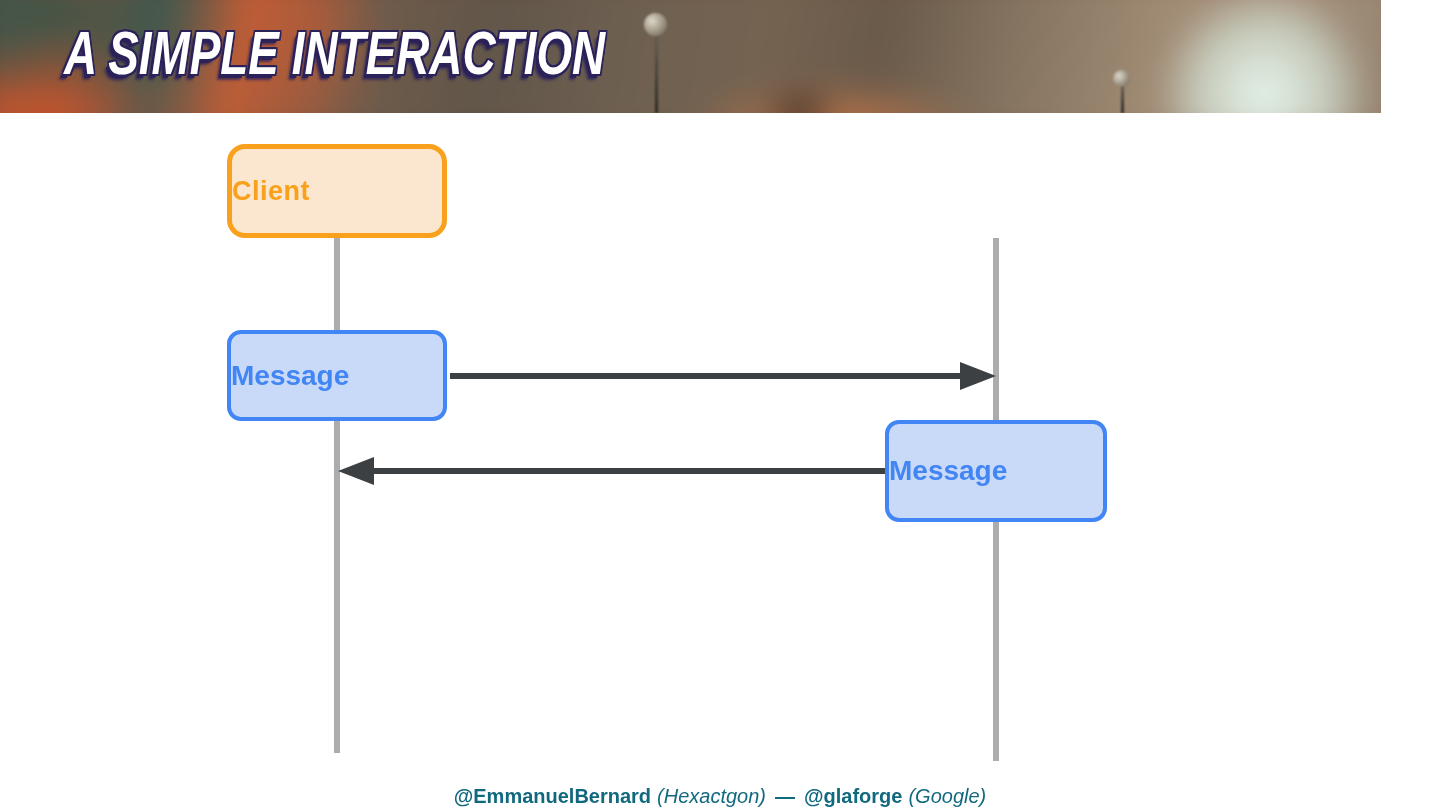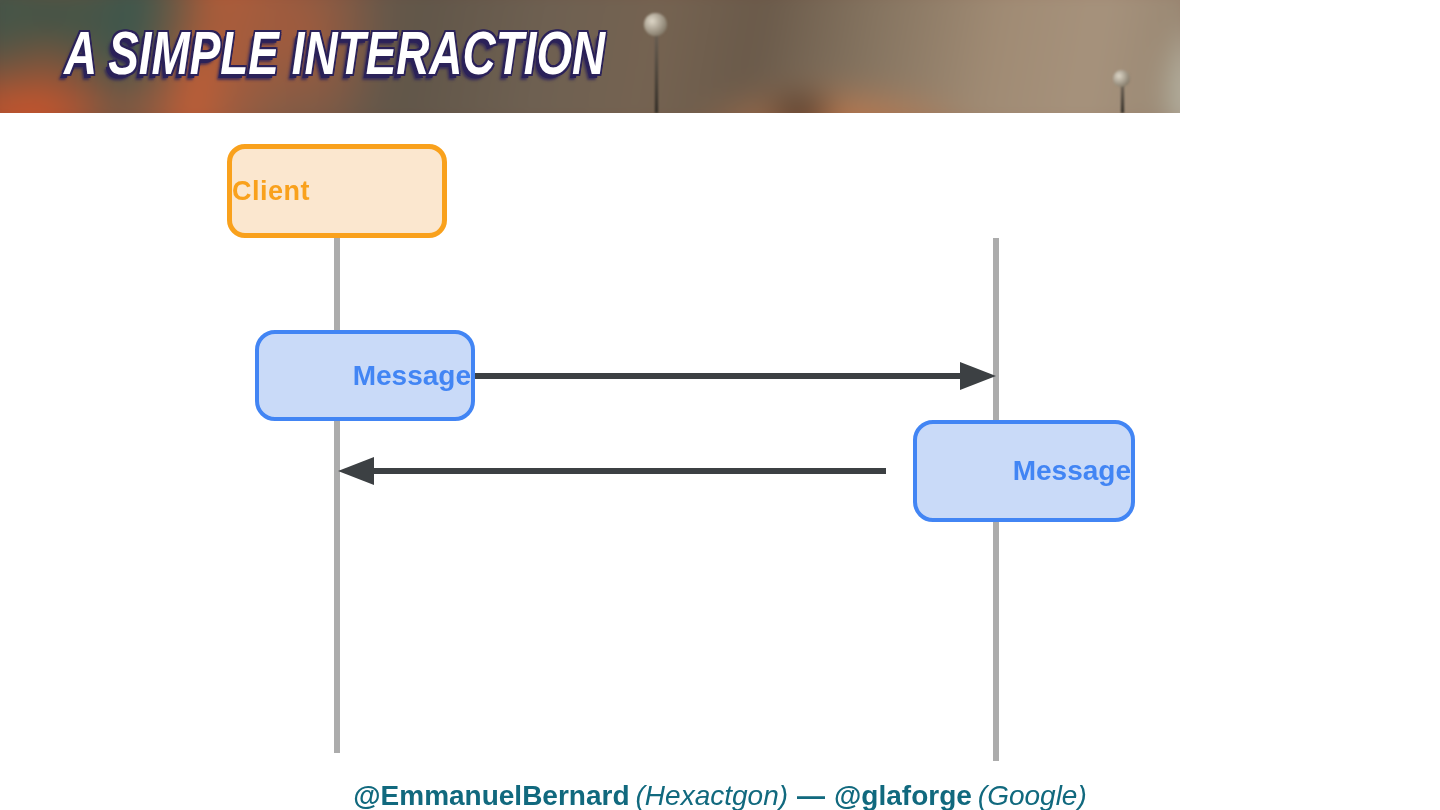--- a/index.html
+++ b/index.html
@@ -2,21 +2,21 @@
 <html style="--actor_border: #F9A11C; --actor_fill: #FBE7CF; --actor_text: #F9A11C; --message_border: #4285F4; --message_fill: #C9DAF8; --message_text: #4285F4; --arrow: #3C4043; --lifeline: #ACACAC; --footer_text: #11697E; --title_text: #FFFFFF; --title_shadow: #2B2259;"><head>
 <meta charset="utf-8">
 <style>
   html,body{margin:0;padding:0;background:#ffffff;}
   .slide{
     position:relative;width:1440px;height:810px;overflow:hidden;
     background:#ffffff;font-family:"Liberation Sans",sans-serif;
   }
 
   
-  .header{position:absolute;left:0;top:0;width:1180px;height:113px;overflow:hidden;background:#7f1d1d;}
+  .header{position:absolute;left:0;top:0;width:1381px;height:113px;overflow:hidden;background:#7f1d1d;}
   .header-photo{
     position:absolute;inset:-26px;filter:blur(14px);
     background:
       radial-gradient(circle 150px at 1290px 120px, rgba(233,250,242,0.95) 0%, rgba(225,248,238,0.55) 45%, rgba(225,248,238,0) 72%),
       radial-gradient(ellipse 60px 42px at 826px 140px, rgba(55,42,33,0.85) 0%, rgba(55,42,33,0) 70%),
       radial-gradient(ellipse 210px 75px at 860px 158px, rgba(205,122,72,0.95) 0%, rgba(205,122,72,0) 72%),
       radial-gradient(ellipse 270px 130px at 80px 40px, rgba(46,84,74,0.9) 0%, rgba(46,84,74,0) 70%),
       radial-gradient(ellipse 230px 95px at 45px 135px, rgba(198,84,44,0.92) 0%, rgba(198,84,44,0) 70%),
       radial-gradient(ellipse 120px 190px at 330px 60px, rgba(200,90,50,0.55) 0%, rgba(200,90,50,0) 70%),
       linear-gradient(100deg,#47584e 0%,#b65533 7%,#4a5a50 13%,#c05d36 19%,#705c4b 27%,#615649 36%,#6e6051 46%,#756351 55%,#6a5a4a 63%,#857460 72%,#a08b74 82%,#a6927c 90%,#93836f 100%);
@@ -53,40 +53,40 @@
   .actor-server{left:885px;top:144px;width:222px;}
 
   
   .lifeline{position:absolute;width:6px;background:var(--lifeline);}
   .lifeline-client{left:334px;top:238px;height:515px;}
   .lifeline-server{left:993px;top:238px;height:523px;}
 
   
   .message-box{
     position:absolute;box-sizing:border-box;
-    border:4px solid var(--message_border);border-radius:20px;
+    border:4px solid var(--message_border);border-radius:14px;
     background:var(--message_fill);
-    display:flex;flex-direction:column;align-items:flex-end;justify-content:center;
-    color:var(--message_text);font-size:28px;font-weight:bold;line-height:38px;margin-left:28px;
+    display:flex;flex-direction:column;align-items:flex-start;justify-content:center;
+    color:var(--message_text);font-size:28px;font-weight:bold;line-height:38px;
   }
   .message-request{left:227px;top:330px;width:220px;height:91px;}
   .message-answer{left:885px;top:420px;width:222px;height:102px;}
 
   
   .arrow-shaft{position:absolute;height:6px;background:var(--arrow);}
   .arrow-head{position:absolute;width:0;height:0;border-top:14px solid transparent;border-bottom:14px solid transparent;}
   .req-shaft{left:450px;top:373px;width:512px;}
   .req-head{left:960px;top:362px;border-left:36px solid var(--arrow);}
   .ans-shaft{left:372px;top:468px;width:514px;}
   .ans-head{left:338px;top:457px;border-right:36px solid var(--arrow);}
 
   
   .footer{
     position:absolute;left:0;top:782px;width:1440px;text-align:center;
-    color:var(--footer_text);font-size:28px;line-height:28px;
+    color:var(--footer_text);font-size:20px;line-height:28px;
   }
   .footer .handle{font-weight:bold;}
   .footer .org{font-style:italic;}
   .footer .sep{font-weight:bold;margin:0 6px;}
   .footer span{margin:0 3px;}
 </style>
 </head>
 <body>
 
 <div class="slide">

